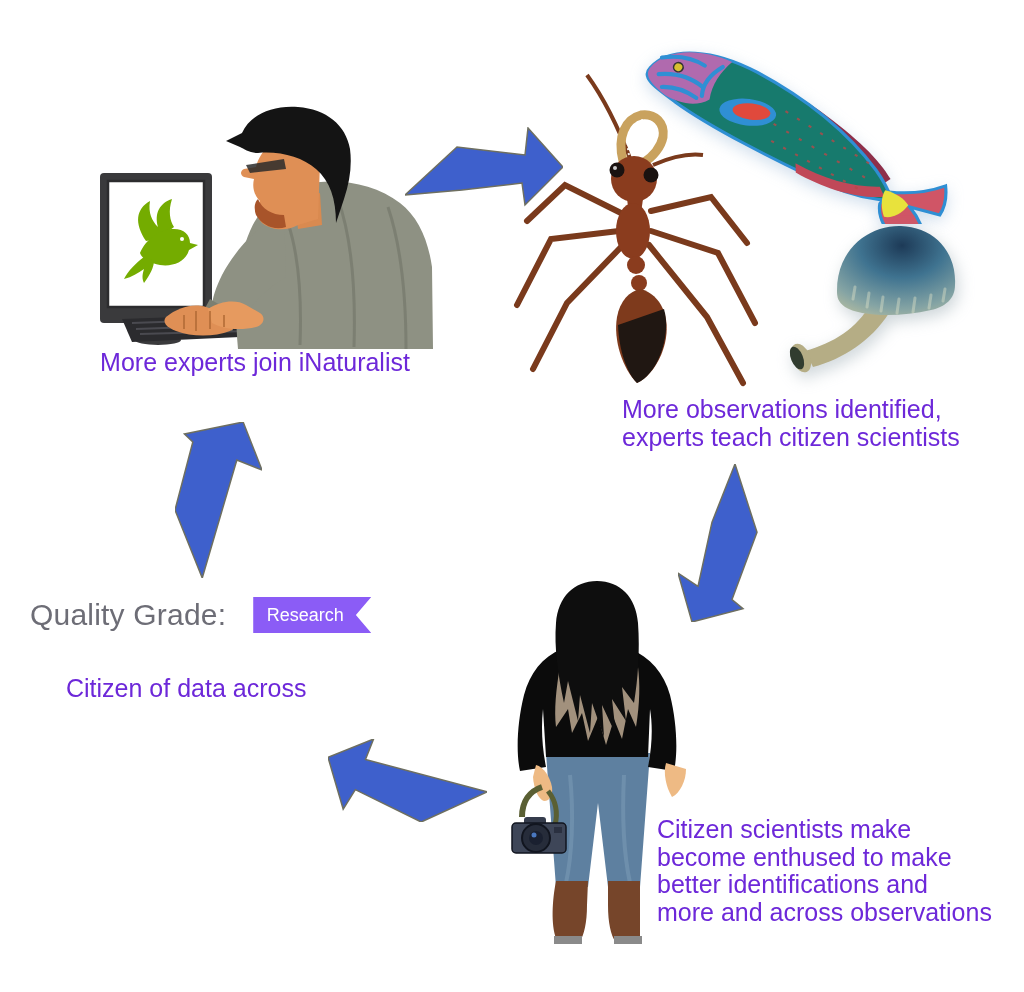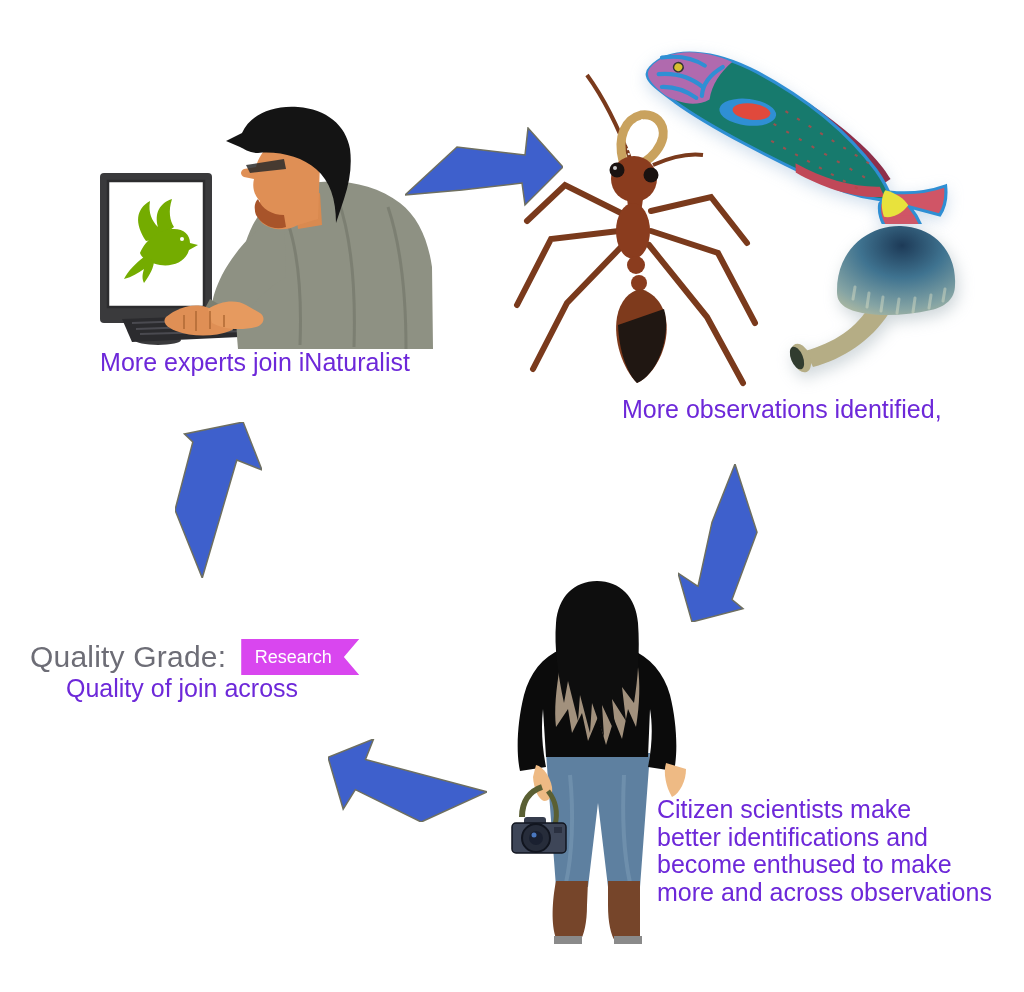--- a/index.html
+++ b/index.html
@@ -7,26 +7,26 @@
     position:relative;width:1024px;height:992px;background:#ffffff;overflow:hidden;
     font-family:"Liberation Sans", sans-serif;color:#000;
   }
   .illu{position:absolute;}
   .arrow{position:absolute;}
   .arrow polygon{fill:#3e60cc;stroke:#6e6f60;stroke-width:1.5;}
   .caption{position:absolute;font-size:25px;line-height:27.5px;color:#6d28d9;}
   .caption div{white-space:nowrap;}
   #caption-experts{left:90px;top:349px;width:330px;text-align:center;}
   #caption-observations{left:578px;top:396px;margin-left:44px;}
-  #caption-citizens{left:657px;top:796px;}
+  #caption-citizens{left:657px;top:816px;}
   #caption-quality{left:66px;top:675px;}
-  .grade-row{position:absolute;left:30px;top:638px;display:flex;align-items:center;gap:15px;justify-content:center;}
+  .grade-row{position:absolute;left:30px;top:596px;display:flex;align-items:center;gap:27px;justify-content:center;}
   .grade-label{font-size:30px;line-height:38px;color:#6d6d76;letter-spacing:.2px;}
   .grade-badge{
-    width:118px;height:36px;background:#d946ef;color:#ffffff;font-size:18px;
+    width:118px;height:36px;background:#8b5cf6;color:#ffffff;font-size:18px;
     display:flex;align-items:center;justify-content:center;
     clip-path:polygon(0 0,100% 0,87% 50%,100% 100%,0 100%);
     padding-right:14px;box-sizing:border-box;
   }
   #illu-fish{filter:drop-shadow(0 5px 8px rgba(120,160,200,.35));}
   #illu-mushroom{filter:drop-shadow(3px 6px 8px rgba(130,150,160,.4));}
 </style>
 </head>
 <body>
 
@@ -189,31 +189,32 @@
       <rect x="64" y="252" width="8" height="6" fill="#2a3040"></rect>
     </g>
   </svg>
 
   <div id="caption-experts" class="caption">
     <div>More experts join iNaturalist</div>
   </div>
 
   <div id="caption-observations" class="caption">
     <div>More observations identified,</div>
+    <div>experts teach citizen scientists</div>
   </div>
 
   <div id="caption-citizens" class="caption">
     <div>Citizen scientists make</div>
+    <div>become enthused to make</div>
     <div>better identifications and</div>
-    <div>become enthused to make</div>
     <div>more and across observations</div>
   </div>
 
   <div class="grade-row">
     <span class="grade-label">Quality Grade:</span>
     <span class="grade-badge">Research</span>
   </div>
 
   <div id="caption-quality" class="caption">
-    <div>Quality of join across</div>
+    <div>Citizen of data across</div>
   </div>
 
 </div>
 
 </body></html>

